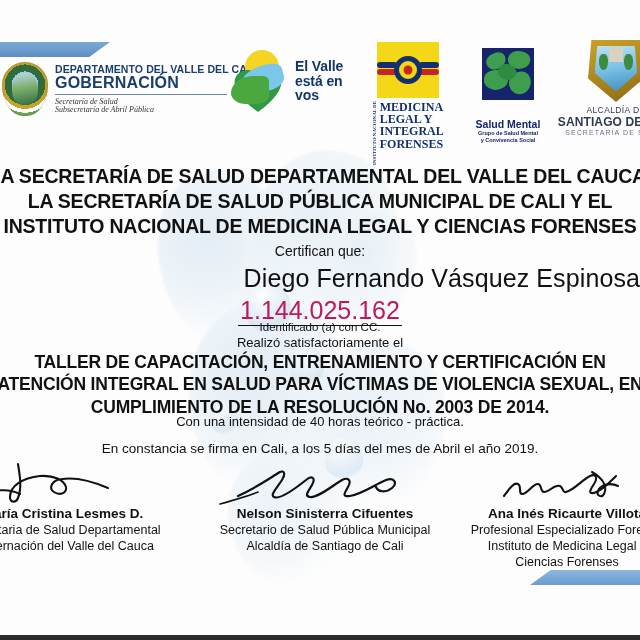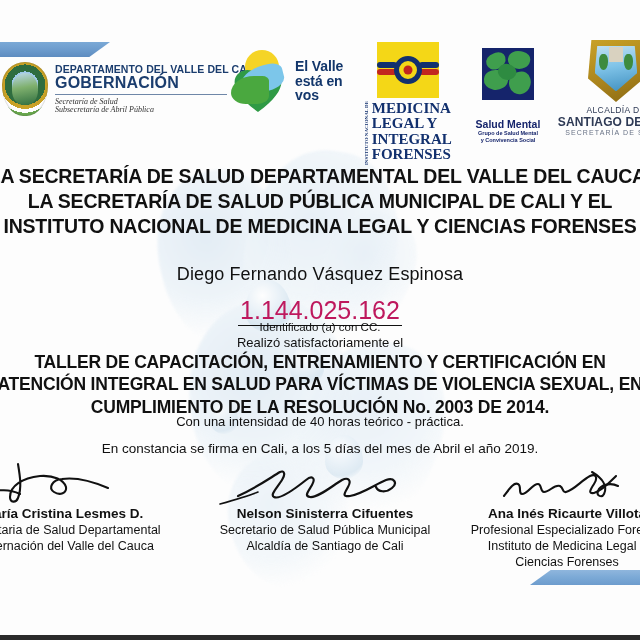--- a/index.html
+++ b/index.html
@@ -194,21 +194,21 @@
     margin-top: 3px; display: flex; align-items: flex-start; justify-content: center;
   }
   .ml-vert {
     writing-mode: vertical-rl; transform: rotate(180deg);
     font-size: 5px; font-weight: 700; color: #12306e;
     font-family: "Liberation Serif", serif;
     line-height: 1.1; text-align: center; margin-right: 2px;
   }
   .ml-main {
     font-family: "Liberation Serif", serif;
-    font-size: 15px; font-weight: 700; color: #12306e;
+    font-size: 12px; font-weight: 700; color: #12306e;
     line-height: 1.02; text-align: left;
   }
 
   
   .smental { left: 462px; top: 14px; width: 92px; text-align: center; }
   .sm-box {
     width: 52px; height: 52px; margin: 0 auto;
     background: #15246b; position: relative; overflow: hidden;
   }
   .sm-b {
@@ -272,21 +272,21 @@
     line-height: 1.28;
     letter-spacing: -.2px;
     white-space: nowrap;
   }
   .certifican {
     position: absolute; left: 0; right: 0; top: 243px;
     text-align: center; font-size: 14px; color: #111;
   }
   .name {
     position: absolute; left: 0; right: 0; top: 264px;
-    text-align: center; font-size: 18px; color: #111;
+    text-align: right; font-size: 25px; color: #111;
     letter-spacing: .1px;
   }
   .idnum {
     position: absolute; left: 0; right: 0; top: 296px;
     text-align: center; font-size: 25px; color: #be185d;
   }
   .idnum span {
     border-bottom: 1.5px solid #111;
     padding: 0 2px 1px 2px;
   }
@@ -436,20 +436,21 @@
   </div>
 
   <div class="content">
 
     <div class="heading">
       <div>LA SECRETARÍA DE SALUD DEPARTAMENTAL DEL VALLE DEL CAUCA,</div>
       <div>LA SECRETARÍA DE SALUD PÚBLICA MUNICIPAL DE CALI Y EL</div>
       <div>INSTITUTO NACIONAL DE MEDICINA LEGAL Y CIENCIAS FORENSES</div>
     </div>
 
+    <div class="certifican">Certifican que:</div>
 
     <div class="name">Diego Fernando Vásquez Espinosa</div>
 
     <div class="idnum">
       <span>1.144.025.162</span>
     </div>
 
     <div class="idlabel">Identificado (a) con CC.</div>
 
     <div class="realizo">Realizó satisfactoriamente el</div>

